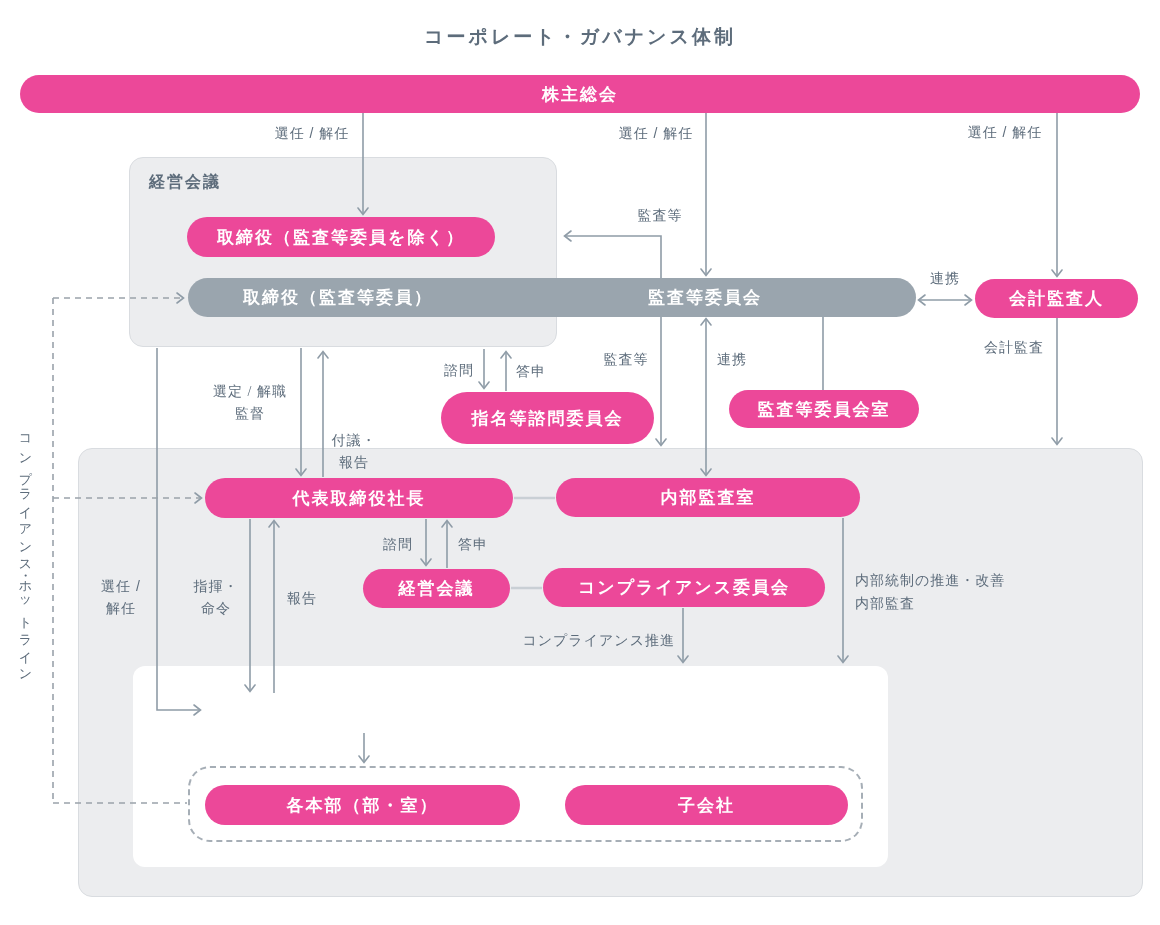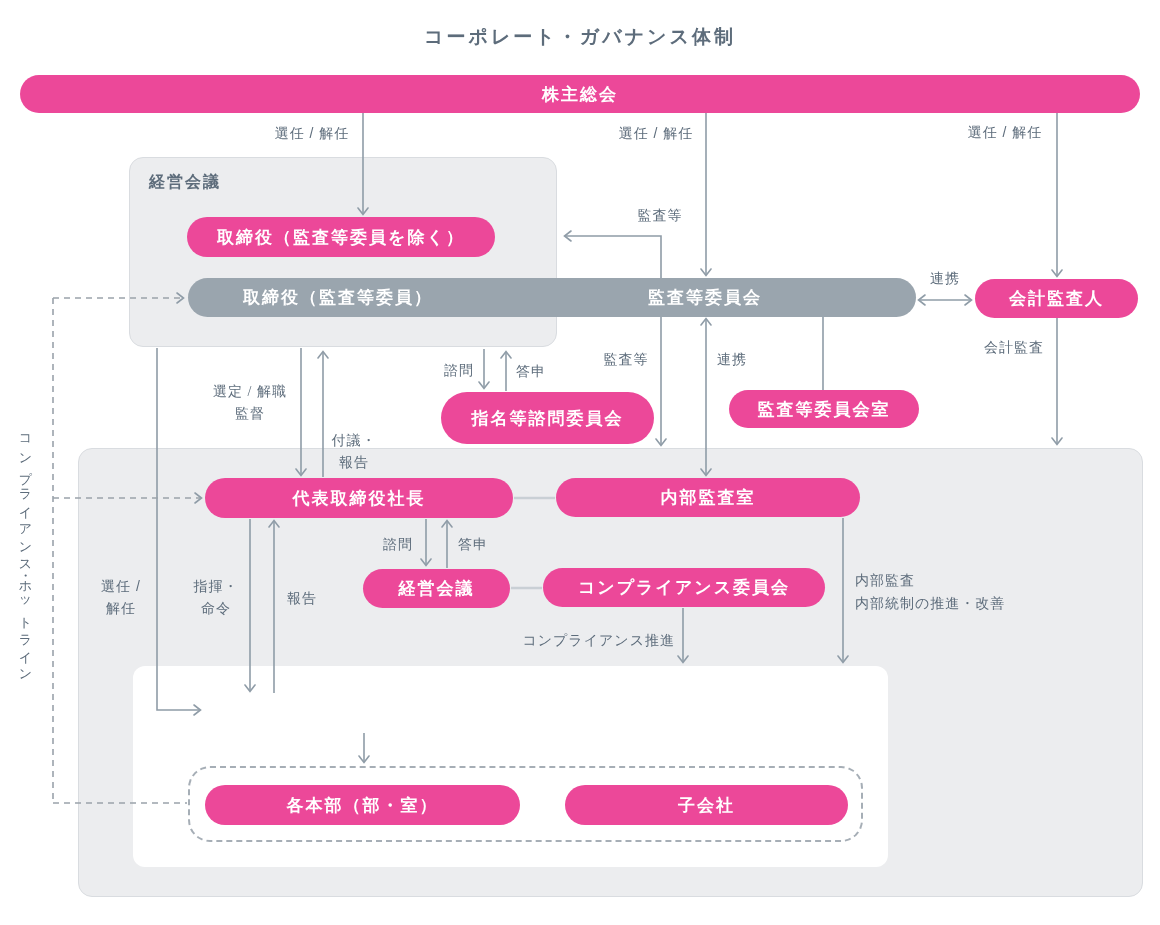--- a/index.html
+++ b/index.html
@@ -141,19 +141,19 @@
   </div>
   <div class="abs lbl" style="left:166px;top:575px;width:100px;">
     <div>指揮・</div>
     <div>命令</div>
   </div>
   <div class="abs lbl" style="left:272px;top:587px;width:60px;">報告</div>
 
   <div class="abs lbl right" style="left:475px;top:629px;width:200px;">コンプライアンス推進</div>
 
   <div class="abs lbl left" style="left:855px;top:569px;width:230px;line-height:23px;">
+    <div>内部統制の推進・改善</div>
     <div>内部監査</div>
-    <div>内部統制の推進・改善</div>
   </div>
 
   <div class="abs" id="hotline-label">コンプライアンス・ホットライン</div>
 
 </div>
 
 </body></html>

